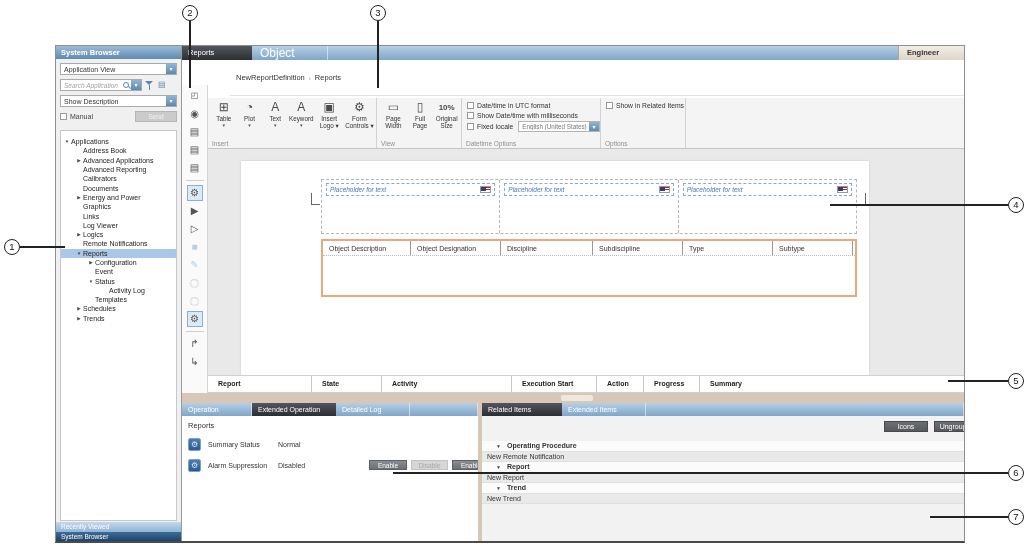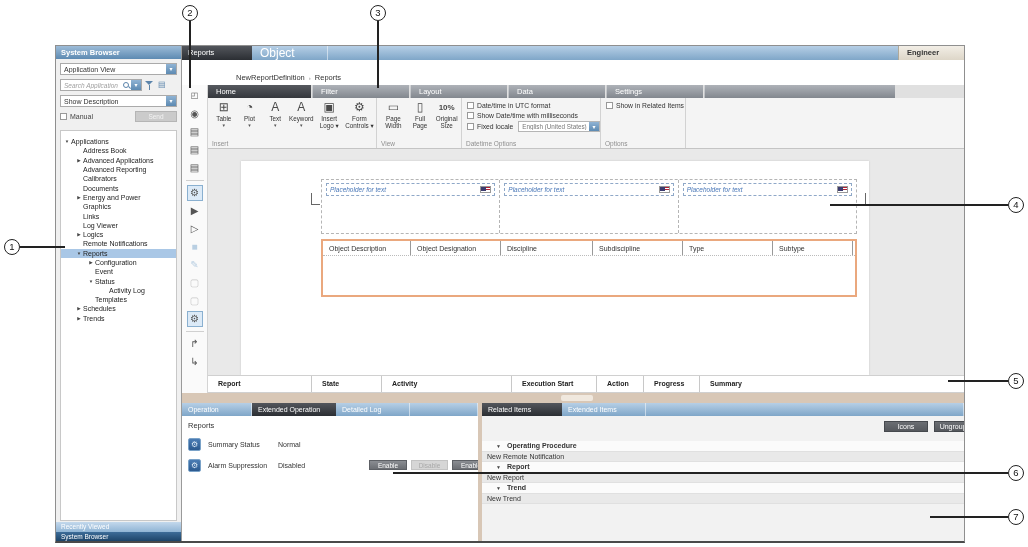--- a/index.html
+++ b/index.html
@@ -264,28 +264,20 @@
         <span class="ticon disg">▢</span>
         <span class="ticon disg">▢</span>
         <span class="ticon sel">⚙</span>
         <span class="tsep"></span>
         <span class="ticon">↱</span>
         <span class="ticon">↳</span>
       </div>
 
       <div class="workarea">
 
-        <div class="ribbon-tabs">
-          <div class="rtab active" style="width:103px">Home</div>
-          <div class="rtab" style="width:97px">Filter</div>
-          <div class="rtab" style="width:97px">Layout</div>
-          <div class="rtab" style="width:97px">Data</div>
-          <div class="rtab" style="width:97px">Settings</div>
-          <div class="rtab" style="width:191px"></div>
-        </div>
 
         <div class="ribbon-body">
           <div class="rgroup" style="left:0;width:169px">
             <div class="rbtns">
               <div class="rbtn">
                   <span class="ric">⊞</span>
                   <span class="rlb">Table</span>
                   <span class="rdd">▾</span>
                 </div>
               <div class="rbtn">

